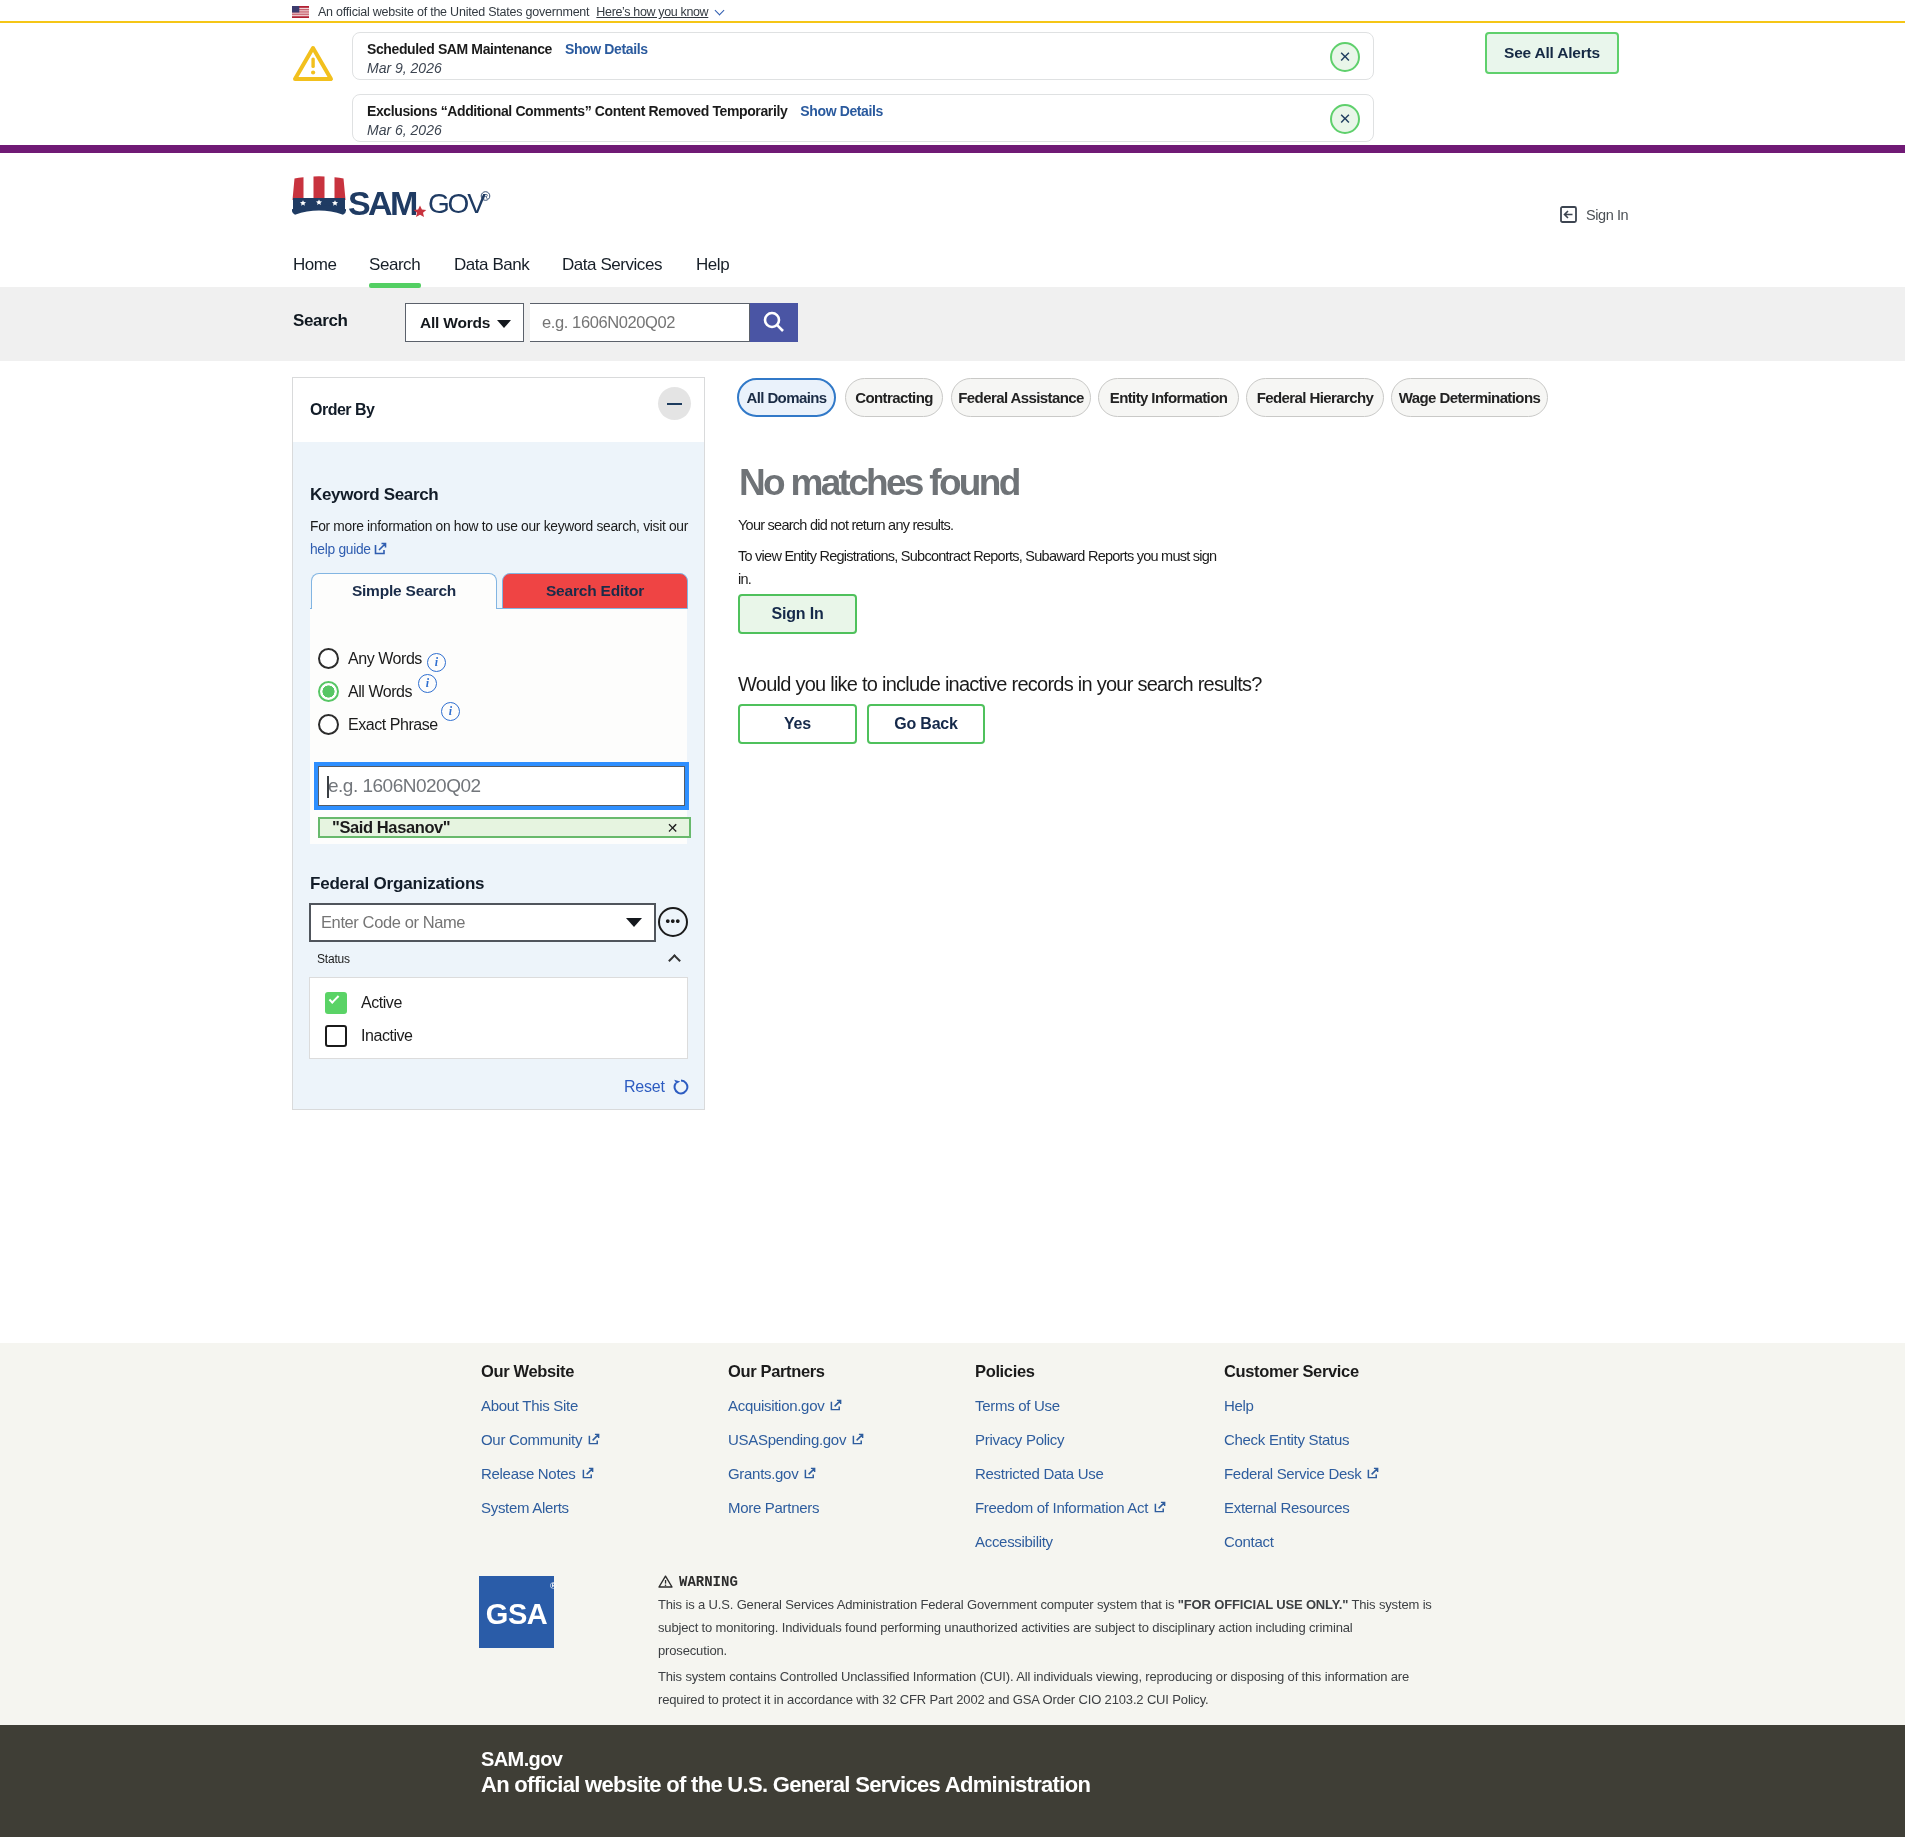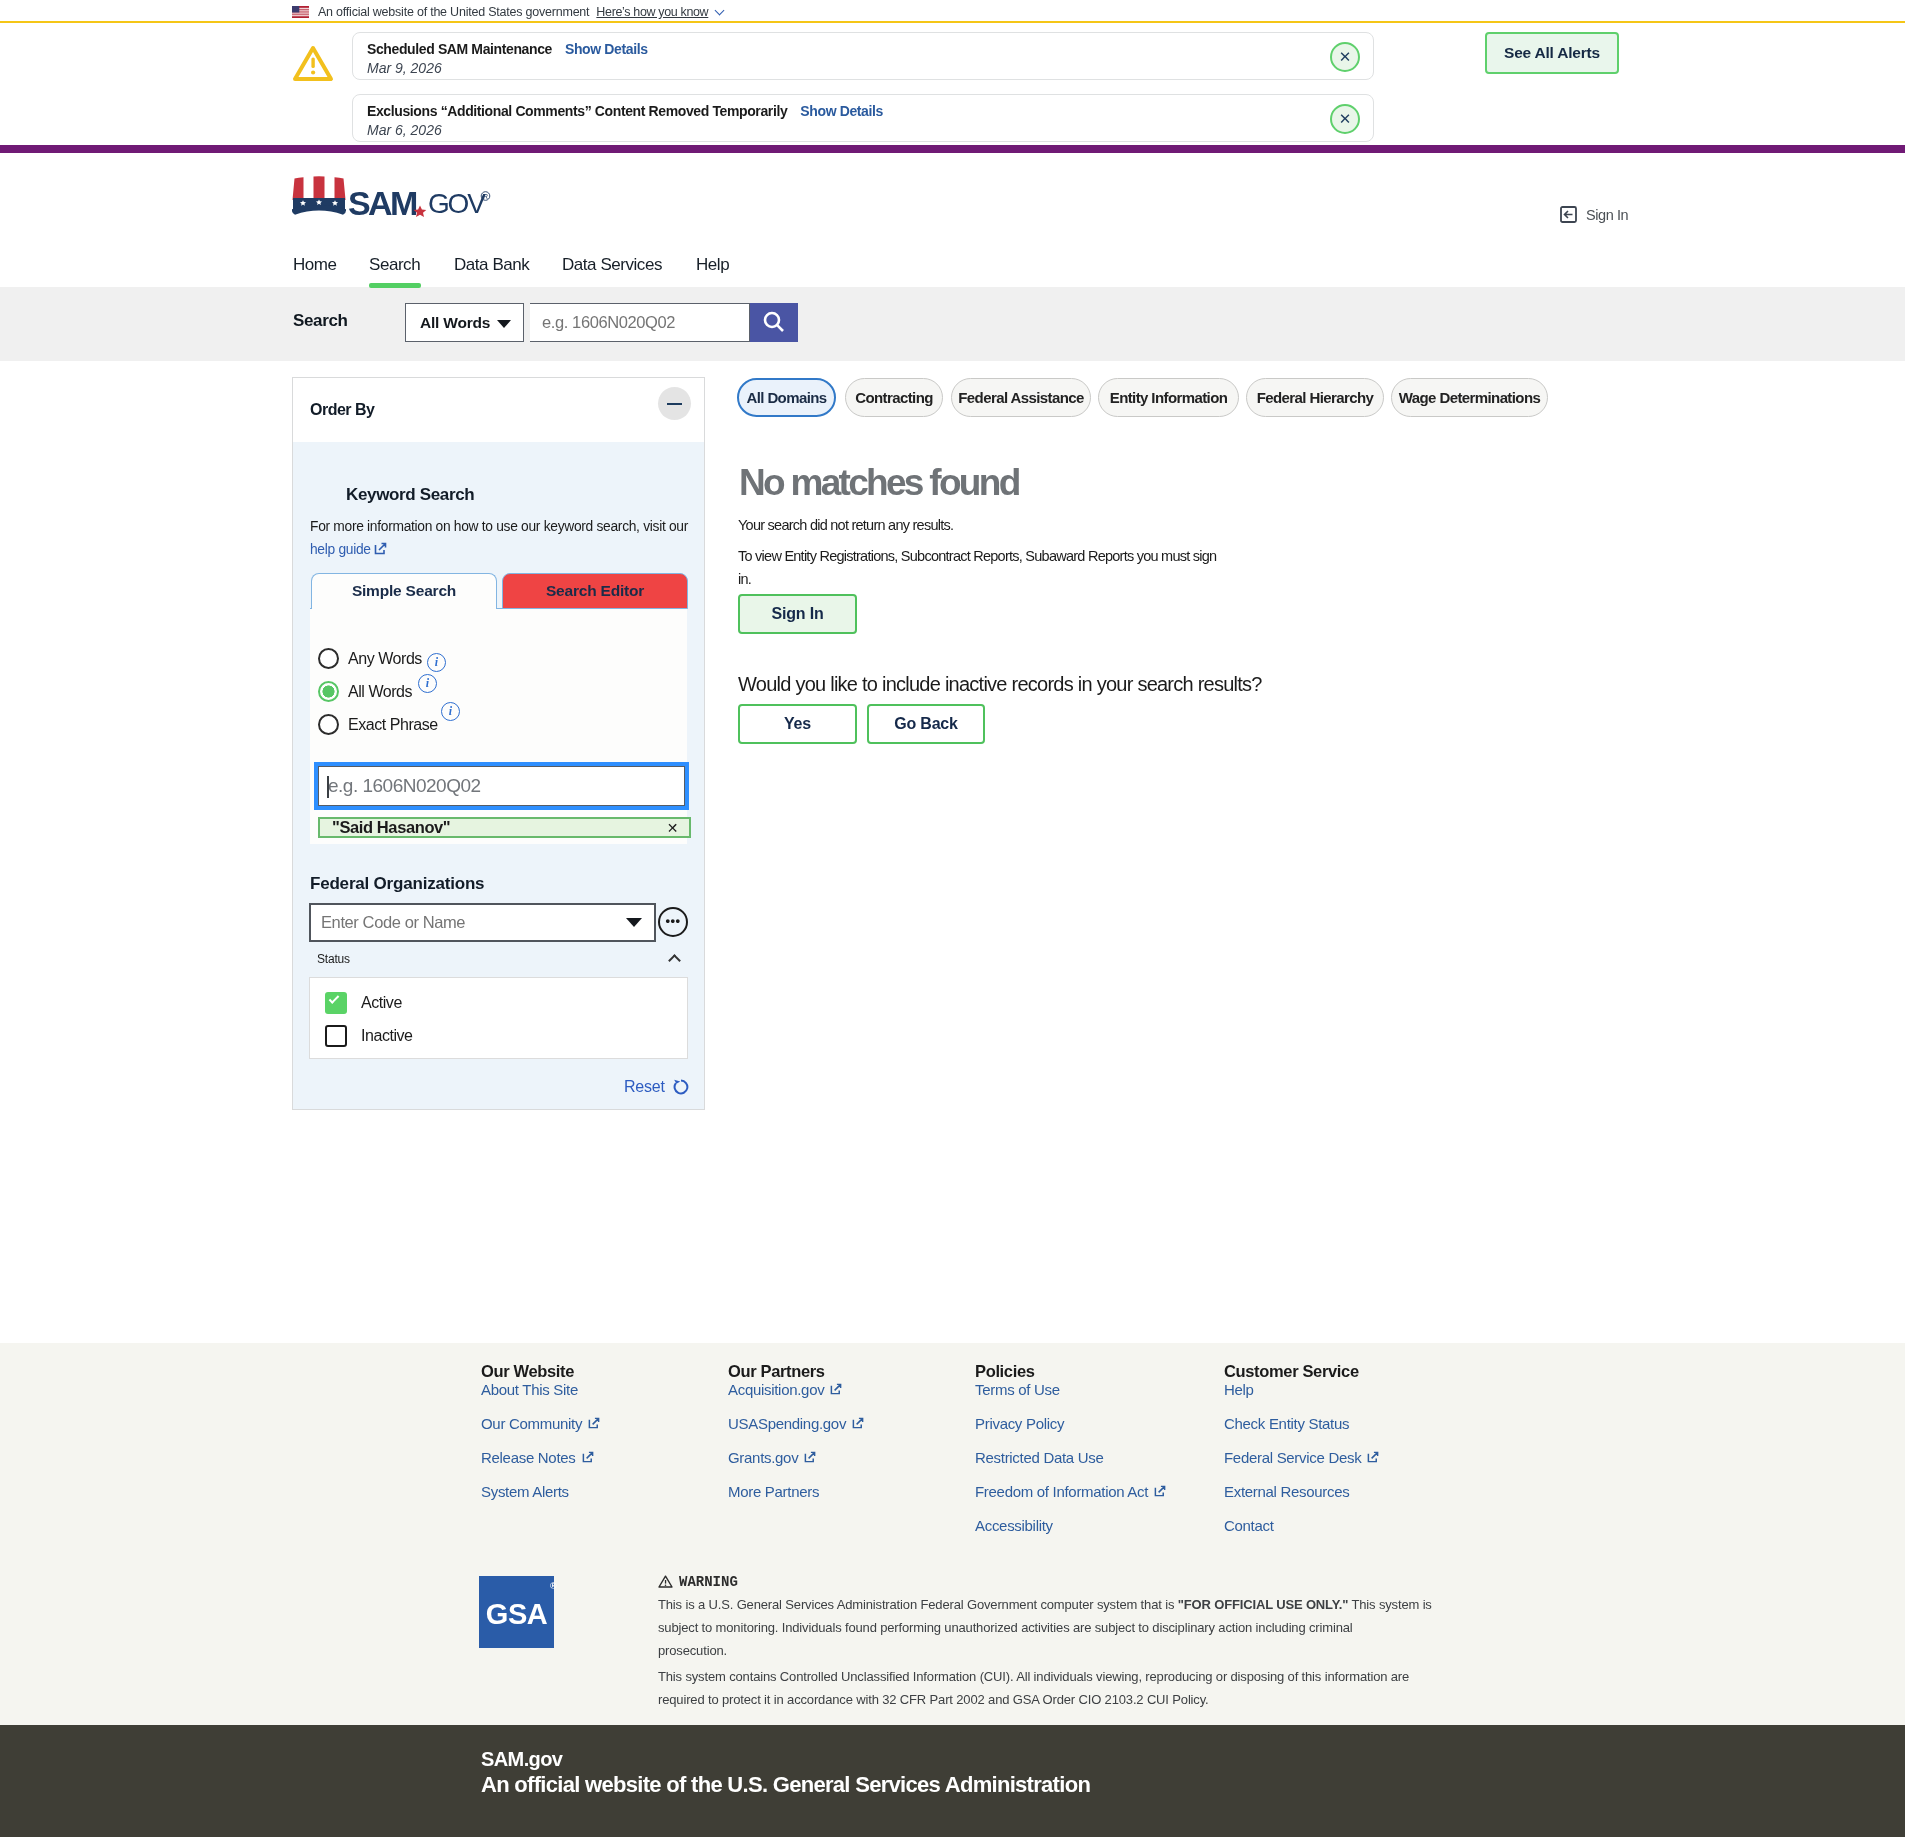--- a/index.html
+++ b/index.html
@@ -42,21 +42,21 @@
 
 
 main { height:982px; position:relative; background:#fff; }
 
 
 .fpanel { position:absolute; left:292px; top:16px; width:413px; height:733px; border:1px solid #d9dadb; background:#edf4fa; }
 .fhead { height:64px; background:#fff; position:relative; }
 .fhead .t { position:absolute; left:17px; top:23px; font-weight:bold; font-size:16px; letter-spacing:-0.5px; color:#121c28; }
 .fhead .min { position:absolute; right:13px; top:9px; width:33px; height:33px; border-radius:50%; background:#e4e4e4; color:#1c3b5e; text-align:center; line-height:29px; font-size:22px; }
 
-.kwh { position:absolute; left:17px; top:107px; font-weight:bold; font-size:17px; letter-spacing:-0.35px; color:#121c28;margin-left:36px; }
+.kwh { position:absolute; left:17px; top:107px; font-weight:bold; font-size:17px; letter-spacing:-0.35px; color:#121c28; }
 .kwp { position:absolute; left:17px; top:137px; width:392px; font-size:13.8px; letter-spacing:-0.3px; line-height:23px; color:#1b1b1b; }
 .kwp a { color:#2f5db0; text-decoration:none; }
 
 .tab { position:absolute; top:195px; height:36px; width:186px; border:1px solid #82b5e2; border-radius:8px 8px 0 0; font-size:15.5px; font-weight:bold; letter-spacing:-0.2px; color:#1a2c49; text-align:center; line-height:34px; }
 .tab.on { left:18px; background:#fdfdfc; border-bottom:none; z-index:2; }
 .tab.off { left:209px; width:186px; background:#ef4444; }
 .tabpanel { position:absolute; left:17px; top:230px; width:377px; height:236px; background:#fdfdfc; border-top:1px solid #82b5e2; }
 .tabpanel .mask { position:absolute; left:1px; top:-2px; width:186px; height:3px; background:#fdfdfc; }
 
 .radio-row { position:absolute; left:8px; display:flex; align-items:center; font-size:16px; letter-spacing:-0.45px; color:#1b1b1b; }
@@ -90,21 +90,21 @@
 .txt2 { position:absolute; left:738px; top:184px; font-size:14.5px; letter-spacing:-0.75px; line-height:23px; }
 .gbtn { position:absolute; height:40px; border:2px solid #4fc15c; border-radius:4px; font-size:16px; font-weight:bold; letter-spacing:-0.2px; color:#15294a; text-align:center; line-height:36px; }
 .signinbtn { left:738px; top:233px; width:119px; background:#e9f6e9; }
 .txt3 { position:absolute; left:738px; top:312px; font-size:20px; letter-spacing:-0.75px; }
 .yesbtn { left:738px; top:343px; width:119px; background:#fff; }
 .gobackbtn { left:867px; top:343px; width:118px; background:#fff; }
 
 
 .lfoot { height:382px; background:#f5f5f0; position:relative; }
 .fcol { position:absolute; top:19px; }
-.fcol h4 { font-size:16.5px; letter-spacing:-0.35px; color:#1b1b1b; }
+.fcol h4 { font-size:16.5px; letter-spacing:-0.35px; color:#1b1b1b; margin-bottom:16px; }
 .fcol a { display:block; color:#2e5d9e; font-size:15px; letter-spacing:-0.3px; margin-bottom:17px; text-decoration:none; }
 .elink { display:inline-block; margin-left:6px; width:12px; height:12px; }
 .gsa { position:absolute; left:479px; top:233px; width:75px; height:72px; background:#2a5ca8; color:#fff; font-weight:bold; font-size:29px; letter-spacing:-0.5px; text-align:center; line-height:76px; }
 .warnblk { position:absolute; left:658px; top:232px; width:830px; font-size:13px; letter-spacing:-0.15px; color:#3d4043; line-height:23px; }
 .warnhead { font-family:"Liberation Mono", monospace; font-weight:bold; font-size:14px; letter-spacing:0; color:#2c2c2c; line-height:14px; margin-bottom:4px; }
 .dfoot { height:112px; background:#3f3e36; color:#fff; position:relative; }
 .dfoot .a { position:absolute; left:481px; top:23px; font-size:20px; font-weight:bold; letter-spacing:-0.6px; }
 .dfoot .b { position:absolute; left:481px; top:47px; font-size:22px; font-weight:bold; letter-spacing:-0.7px; }
 </style>
 </head>

